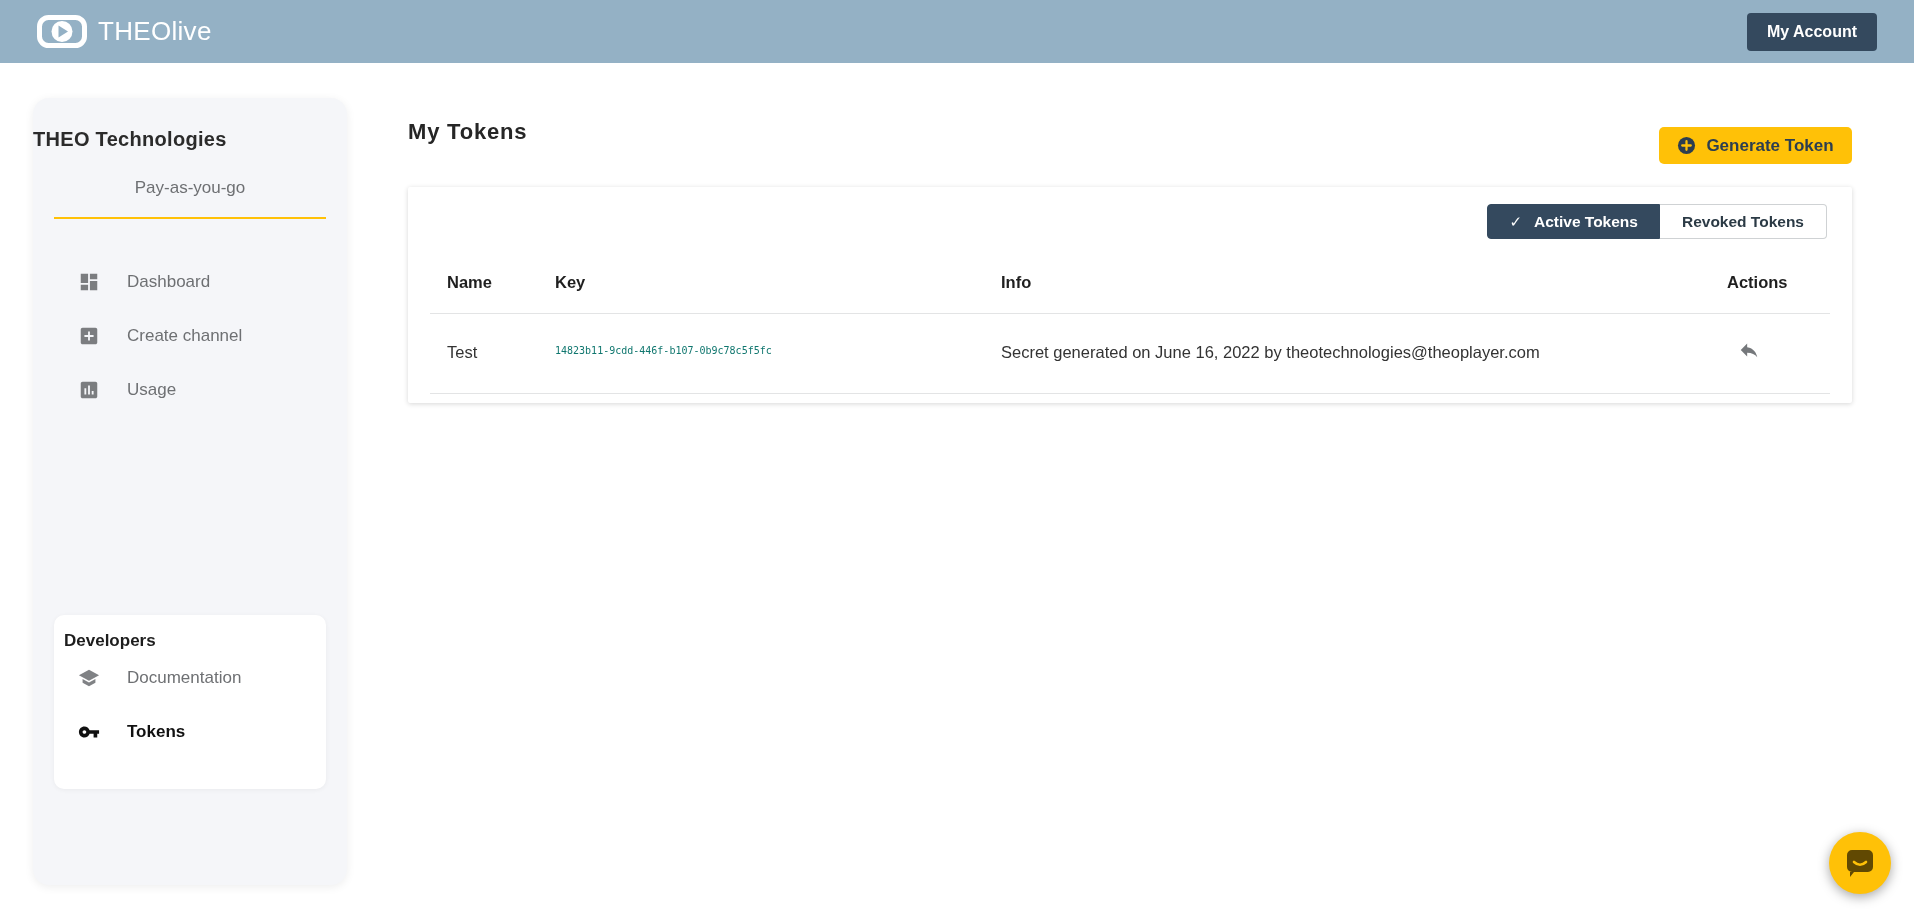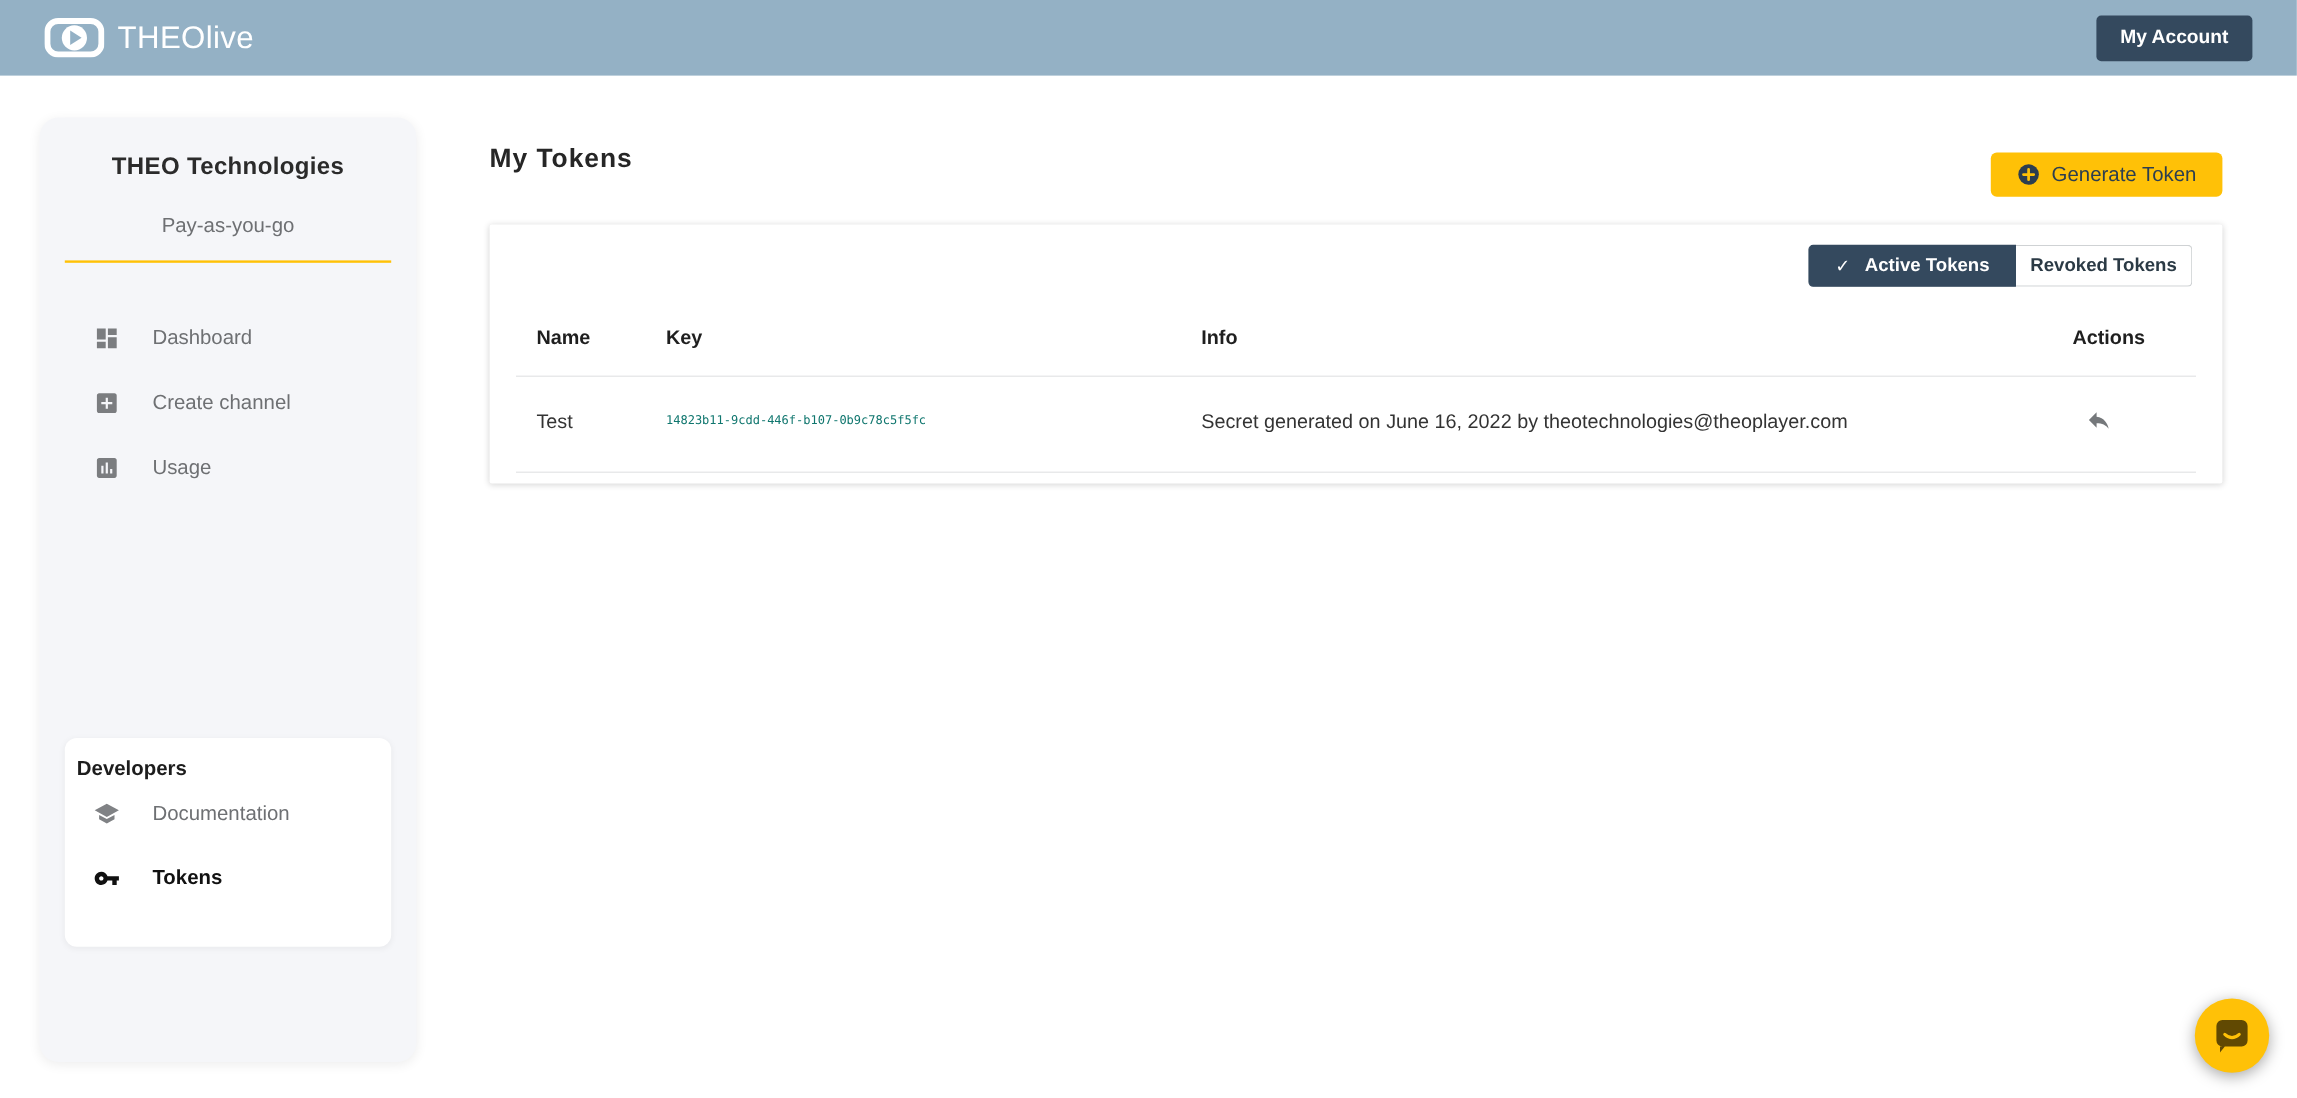--- a/index.html
+++ b/index.html
@@ -26,21 +26,21 @@
     border:none; border-radius:4px; padding:10px 20px; cursor:pointer;
     font-family:"Liberation Sans", sans-serif;
   }
 
   
   .sidebar {
     position:absolute; left:33px; top:98px; width:314px; height:787px;
     background:#F5F6F9; border-radius:16px;
     box-shadow:0 2px 10px rgba(0,0,0,0.07);
   }
-  .org { text-align:center; margin-top:30px; font-size:20px; font-weight:bold; color:#2b2b2b; letter-spacing:0.3px; }
+  .org { margin-top:30px; font-size:20px; font-weight:bold; color:#2b2b2b; letter-spacing:0.3px; }
   .plan { text-align:center; margin-top:27px; font-size:17px; color:#6E7073; }
   .side-divider { height:2px; background:#FFC107; margin:19px 21px 0 21px; }
   .nav { margin-top:36px; }
   .nav-item {
     display:flex; align-items:center; gap:27px;
     padding:16px 0 16px 45px; font-size:17px; color:#6E7073; cursor:pointer;
   }
   .nav-item svg { flex:0 0 auto; }
 
   .dev-card {
@@ -58,38 +58,38 @@
 
   
   .page-title {
     position:absolute; left:408px; top:119px;
     font-size:22px; font-weight:bold; color:#262626; letter-spacing:0.8px;
   }
   .generate-btn {
     position:absolute; left:1659px; top:127px; width:193px; height:37px;
     background:#FFC107; border:none; border-radius:5px; cursor:pointer;
     display:flex; align-items:center; justify-content:center; gap:10px;
-    font-weight:normal; font-size:17px; color:#2C3E50;
+    font-weight:bold; font-size:17px; color:#2C3E50;
     font-family:"Liberation Sans", sans-serif;
   }
 
   .card {
     position:absolute; left:408px; top:187px; width:1444px; height:216px;
     background:#ffffff; border-radius:2px;
     box-shadow:0 1px 5px rgba(0,0,0,0.16);
   }
   .tabs { position:absolute; right:25px; top:17px; display:flex; height:35px; }
   .tab { display:flex; align-items:center; font-size:15.5px; font-weight:bold; cursor:pointer; }
   .tab-active {
     background:#34495E; color:#ffffff; border-radius:4px 0 0 4px;
     padding:0 21px; gap:12px; border:1px solid #34495E;
   }
   .tab-inactive {
     background:#ffffff; color:#2b3a45; border:1px solid #cfd2d4;
-    border-left:none; border-radius:0 4px 4px 0; padding:0 12px;
+    border-left:none; border-radius:0 4px 4px 0; padding:0 22px;
   }
   .tab-check { font-weight:normal; font-size:15px; }
 
   .cell { position:absolute; white-space:nowrap;text-align:center; }
   .th { font-size:16.5px; font-weight:bold; color:#1f1f1f; }
   .hline { position:absolute; left:22px; right:22px; height:1px; background:#e3e4e5; }
   .td { font-size:16.5px; color:#333333; }
   .td-key {
     font-family:"DejaVu Sans Mono","Liberation Mono",monospace;
     font-size:10px; color:#0f766e;

